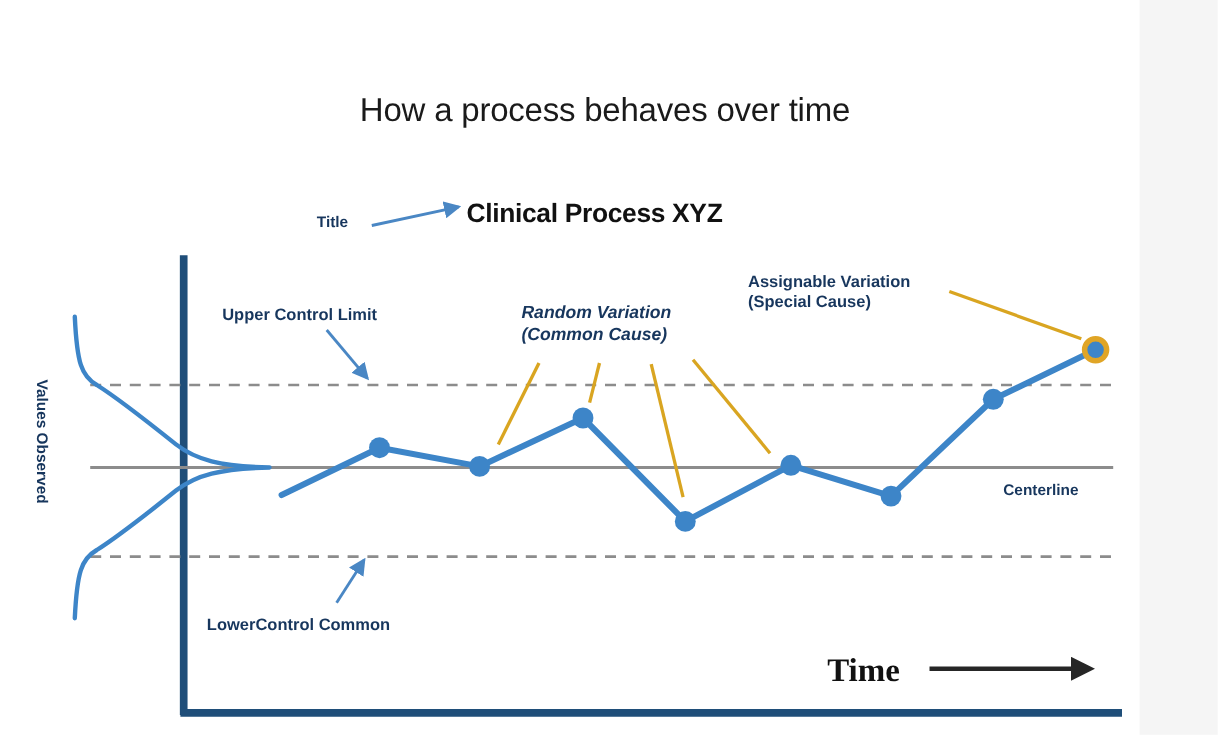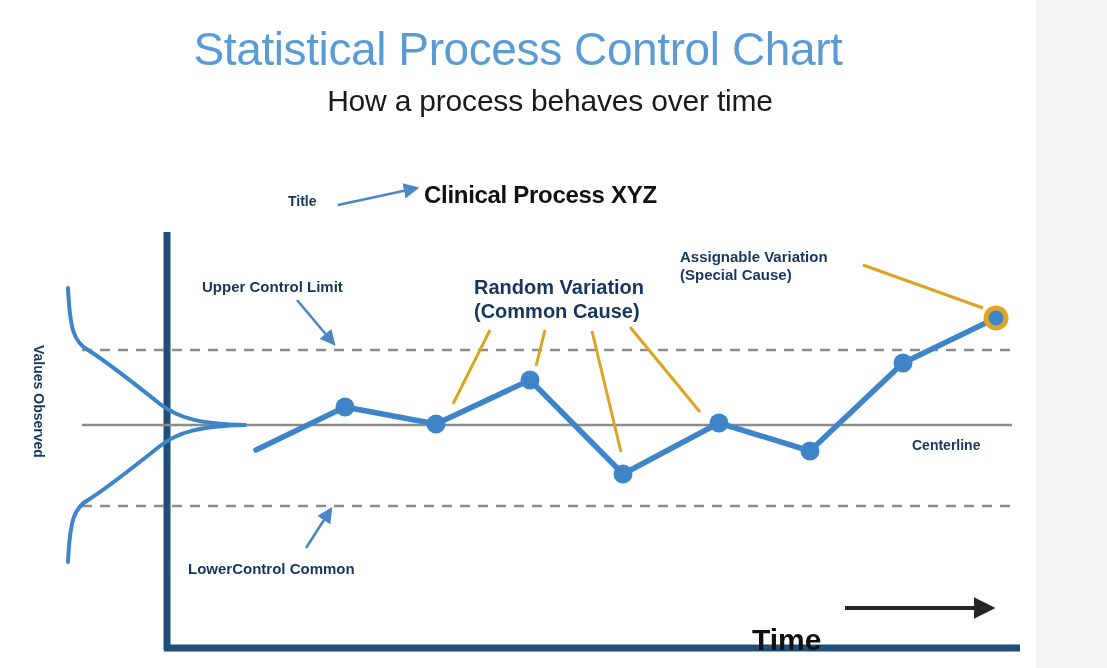--- a/index.html
+++ b/index.html
@@ -88,37 +88,39 @@
     font-size: 15px;
   }
   #label-lcl {
     left: 188px;
     top: 560px;
     font-size: 15px;
   }
   #label-random {
     left: 474px;
     top: 275px;
-    font-size: 20px;
+    font-size: 16px;
+    font-style: italic;
   }
   #label-assignable {
     left: 680px;
     top: 248px;
     font-size: 15px;
   }
   #label-centerline {
     left: 912px;
     top: 437px;
     font-size: 14px;
   }
   #label-time {
     left: 752px;
-    top: 622px;
+    top: 592px;
     font-size: 30px;
     color: #111111;
+    font-family: Liberation Serif, serif;
   }
   #label-yaxis {
     position: absolute;
     left: 27px;
     top: 345px;
     width: 20px;
     font-size: 14px;
     font-weight: bold;
     color: #17365d;
     white-space: nowrap;
@@ -126,21 +128,20 @@
     text-orientation: mixed;
   }
 </style>
 </head>
 <body>
 
 <div id="page">
 
   <div id="slide">
 
-    <div class="hdr" id="main-title">Statistical Process Control Chart</div>
     <div class="hdr" id="sub-title">How a process behaves over time</div>
 
     <svg id="chart-svg" width="1036" height="668">
 
       <line x1="167" y1="232" x2="167" y2="650" stroke="#1f4e79" stroke-width="7"></line>
       <line x1="164" y1="648" x2="1020" y2="648" stroke="#1f4e79" stroke-width="7"></line>
 
       <line x1="82" y1="350" x2="1012" y2="350" stroke="#8c8c8c" stroke-width="2.4" stroke-dasharray="10 8"></line>
       <line x1="82" y1="425" x2="1012" y2="425" stroke="#8c8c8c" stroke-width="2.6"></line>
       <line x1="82" y1="506" x2="1012" y2="506" stroke="#8c8c8c" stroke-width="2.4" stroke-dasharray="10 8"></line>

